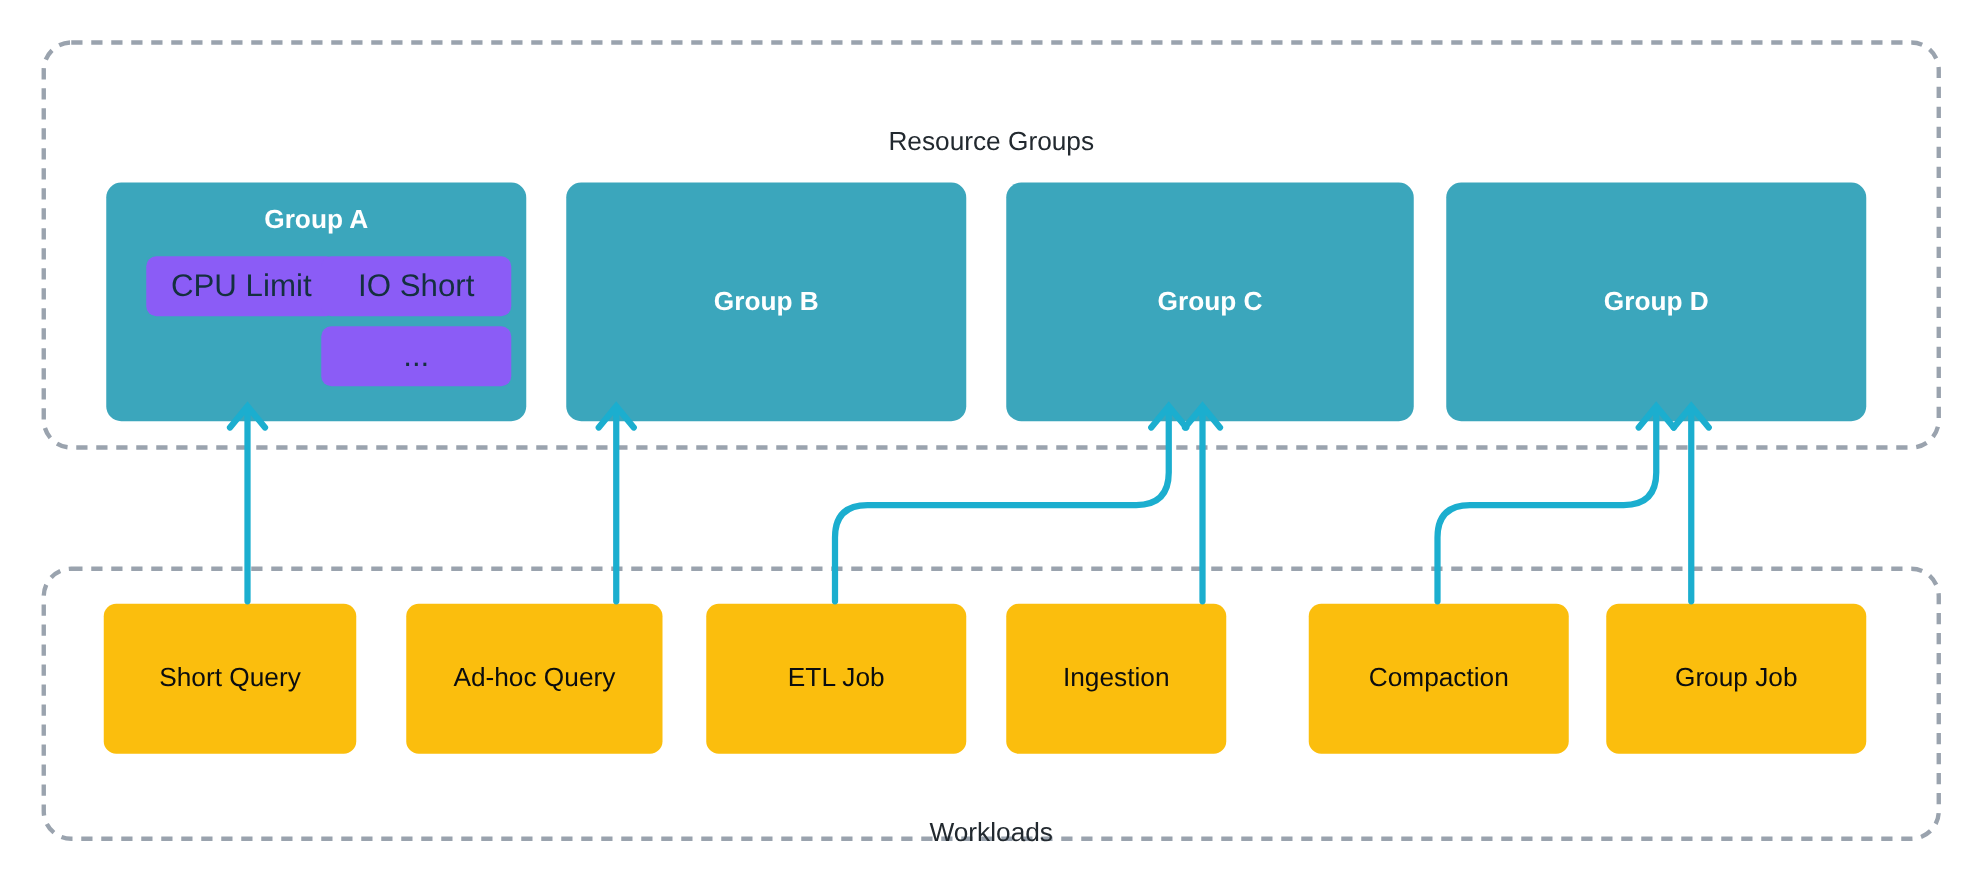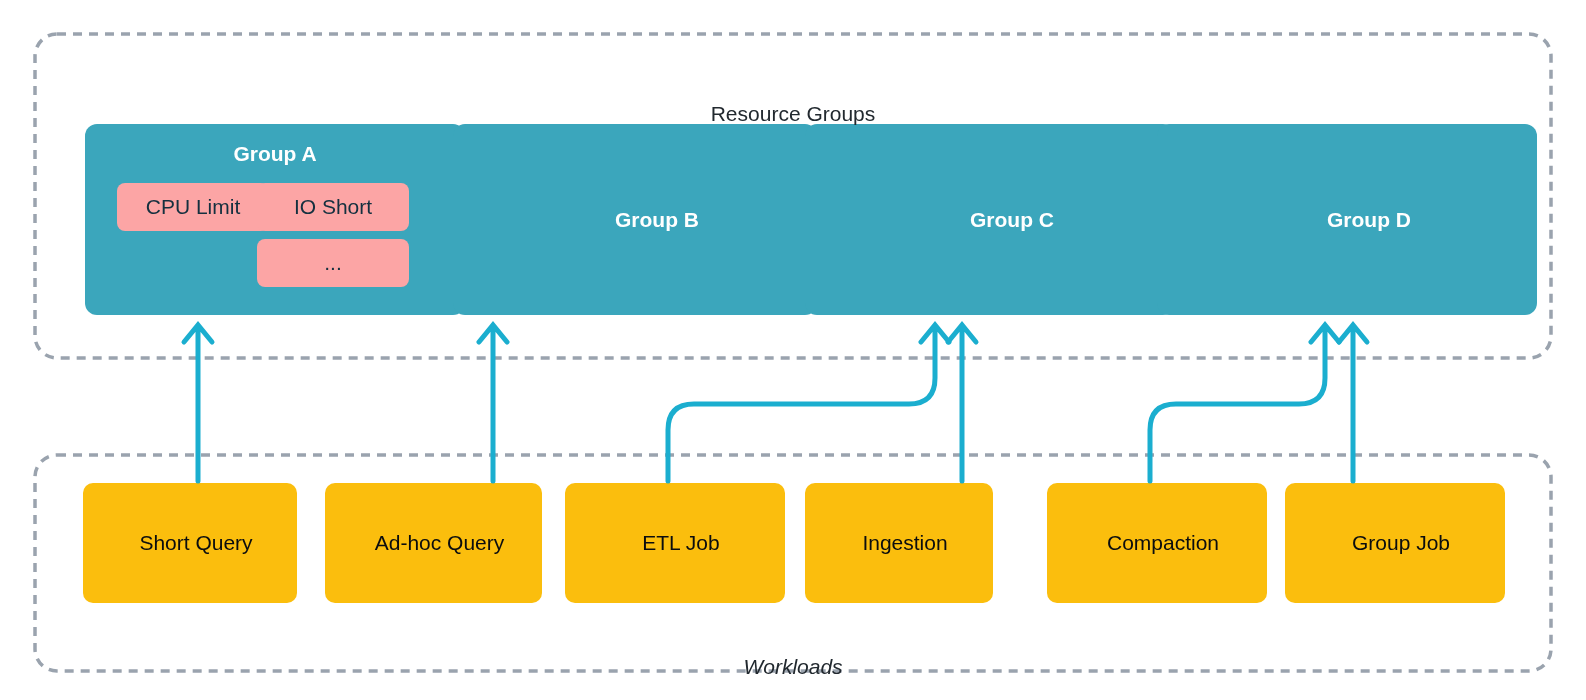--- a/index.html
+++ b/index.html
@@ -26,31 +26,30 @@
     width: 1586px;
     text-align: center;
     font-size: 21px;
     font-weight: 500;
     color: #22292F;
     line-height: 26px;
     z-index: 2;
     margin-top: 40px;
   }
   #rg-title { top: 61px; }
-  #wl-title { top: 614px; font-style: italic; }
+  #wl-title { top: 614px; }
 
   .group {
     position: absolute;
-    top: 124px;
+    top: 146px;
     height: 191px;
     background: #3BA6BC;
     border-radius: 12px;
     color: #ffffff;
     z-index: 1;
-    padding-left: 44px;
   }
   .group-label-center {
     width: 100%; height: 100%;
     display: flex; align-items: center; justify-content: center;
     font-size: 21px; font-weight: 600;
   }
   #group-a { left: 85px;  width: 336px; }
   #group-b { left: 453px; width: 320px; }
   #group-c { left: 805px; width: 326px; }
   #group-d { left: 1157px; width: 336px; }
@@ -58,43 +57,42 @@
   .group-a-title {
     position: absolute;
     top: 17px; left: 0; width: 100%;
     text-align: center;
     font-size: 21px; font-weight: 600;
     line-height: 26px;
   }
   .limit {
     position: absolute;
     width: 152px; height: 48px;
-    background: #fca5a5;
+    background: #8b5cf6;
     border-radius: 8px;
     color: #14303F;
-    font-size: 21px; font-weight: 500;
+    font-size: 25px; font-weight: 500;
     display: flex; align-items: center; justify-content: center;
   }
   #limit-cpu { left: 32px;  top: 59px; }
   #limit-io  { left: 172px; top: 59px; }
   #limit-mem { left: 32px;  top: 115px; }
   #limit-etc { left: 172px; top: 115px; }
 
   .workload {
     position: absolute;
     top: 483px;
     height: 120px;
     background: #FBBE0D;
     border-radius: 10px;
     color: #0B0D0F;
     font-size: 21px;
     font-weight: 500;
     display: flex; align-items: center; justify-content: center;
     z-index: 1;
-    padding-left: 12px;
   }
   #wl-short     { left: 83px;   width: 202px; }
   #wl-adhoc     { left: 325px;  width: 205px; }
   #wl-etl       { left: 565px;  width: 208px; }
   #wl-ingestion { left: 805px;  width: 176px; }
   #wl-compaction{ left: 1047px; width: 208px; }
   #wl-system    { left: 1285px; width: 208px; }
 </style>
 </head>
 <body>

